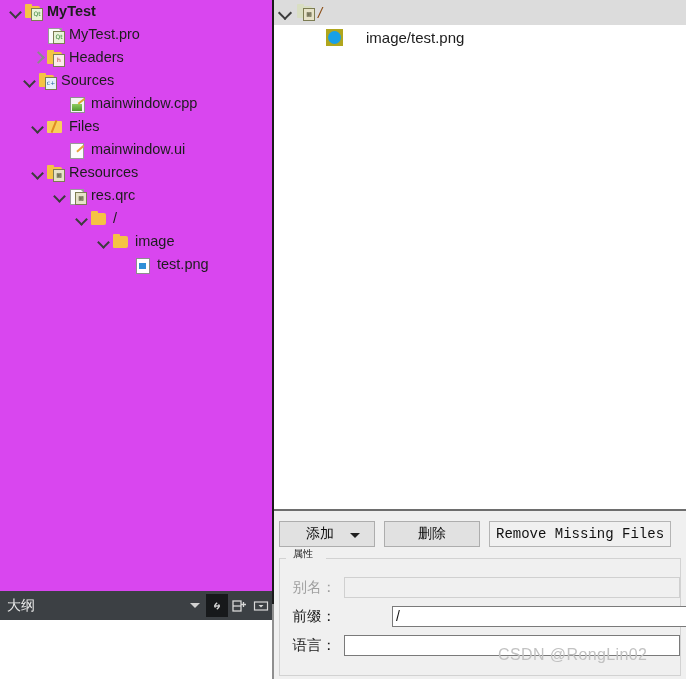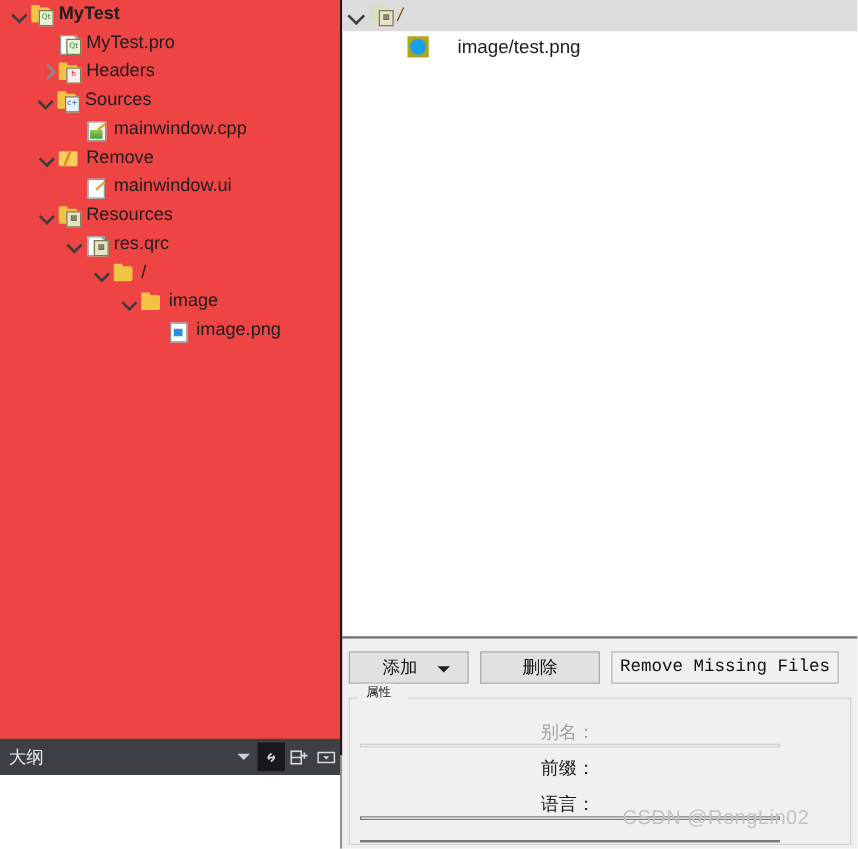--- a/index.html
+++ b/index.html
@@ -13,21 +13,21 @@
     position: relative;
     width: 686px; height: 679px;
     background: #ffffff;
   }
 
   
   #left-panel {
     position: absolute;
     left: 0; top: 0;
     width: 288px; height: 604px;
-    background: #ef4444;
+    background: #d946ef;
     overflow: hidden;
   }
   .tree-row {
     position: relative;
     height: 23px;
     display: flex;
     align-items: center;
     white-space: nowrap;
     font-size: 14.5px;
     color: #1d1d1d;
@@ -368,21 +368,20 @@
     padding: 0 3px;
     font-size: 10px;
     color: #1a1a1a;
   }
   .field-row {
     position: absolute;
     left: 8px;
     display: flex;
     align-items: center;
     height: 22px;
-    flex-direction: column;
   }
   .field-label {
     width: 56px;
     text-align: right;
     font-size: 14.5px;
     color: #1a1a1a;
     padding-right: 8px;
     box-sizing: border-box;
   }
   .field-label.disabled { color: #a0a0a0; }
@@ -444,41 +443,41 @@
           <span class="tree-label">MyTest.pro</span>
         </div>
         <div class="tree-row" style="padding-left: 30px;">
           <span class="twisty closed"></span>
           <span class="icon-slot">
             <span class="ic-folder"></span>
             <span class="badge red">h</span>
           </span>
           <span class="tree-label">Headers</span>
         </div>
-        <div class="tree-row" style="padding-left: 29px;">
+        <div class="tree-row" style="padding-left: 22px;">
           <span class="twisty open"></span>
           <span class="icon-slot">
             <span class="ic-folder"></span>
             <span class="badge blue">c+</span>
           </span>
           <span class="tree-label">Sources</span>
         </div>
         <div class="tree-row" style="padding-left: 52px;">
           <span class="twisty "></span>
           <span class="icon-slot">
             <span class="ic-cpp"></span>
           </span>
           <span class="tree-label">mainwindow.cpp</span>
         </div>
         <div class="tree-row" style="padding-left: 30px;">
           <span class="twisty open"></span>
           <span class="icon-slot">
             <span class="ic-folder-open"></span>
           </span>
-          <span class="tree-label">Remove</span>
+          <span class="tree-label">Files</span>
         </div>
         <div class="tree-row" style="padding-left: 52px;">
           <span class="twisty "></span>
           <span class="icon-slot">
             <span class="ic-ui"></span>
           </span>
           <span class="tree-label">mainwindow.ui</span>
         </div>
         <div class="tree-row" style="padding-left: 30px;">
           <span class="twisty open"></span>
@@ -508,21 +507,21 @@
           <span class="icon-slot">
             <span class="ic-folder"></span>
           </span>
           <span class="tree-label">image</span>
         </div>
         <div class="tree-row" style="padding-left: 118px;">
           <span class="twisty "></span>
           <span class="icon-slot">
             <span class="ic-png"></span>
           </span>
-          <span class="tree-label">image.png</span>
+          <span class="tree-label">test.png</span>
         </div>
       </div>
   </div>
 
   <div id="outline-bar">
     <div id="outline-title">大纲</div>
 
     <div class="ob-btn ob-caret"></div>
 
     <div class="ob-btn ob-link active">

